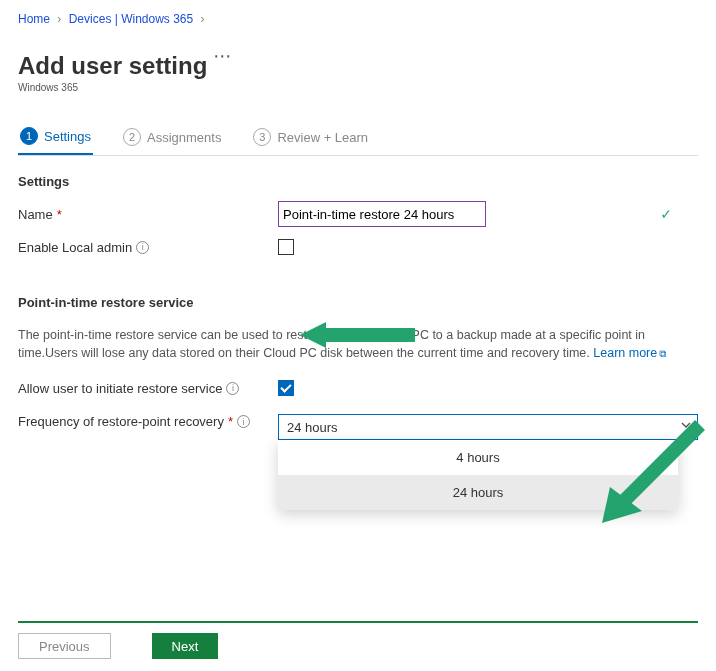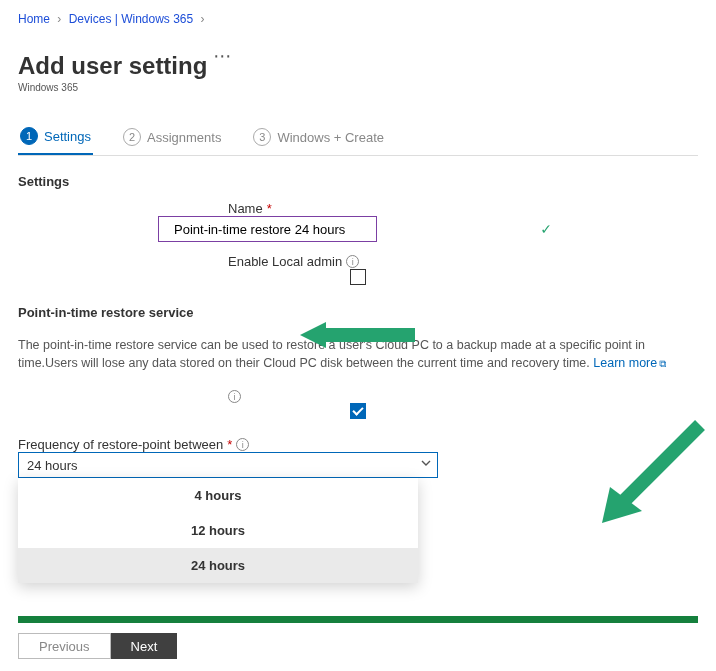--- a/index.html
+++ b/index.html
@@ -11,49 +11,49 @@
 .page-subtitle { font-size: 10px; color: #555; margin-top: 2px; }
 .ellipsis { font-size: 18px; color: #555; margin-left: 6px; vertical-align: middle; }
 
 .tabs { display: flex; gap: 28px; border-bottom: 1px solid #ddd; margin-top: 24px; }
 .tab { display: flex; align-items: center; gap: 6px; padding: 10px 2px 8px; color: #888; cursor: pointer; font-size: 13px; }
 .tab .circle { width: 18px; height: 18px; border-radius: 50%; border: 1px solid #aaa; display: inline-flex; align-items: center; justify-content: center; font-size: 11px; color: #888; }
 .tab.active { color: #0067b8; border-bottom: 2px solid #0067b8; font-weight: 500; }
 .tab.active .circle { background: #0067b8; border-color: #0067b8; color: #fff; }
 
 .section-title { font-weight: 600; margin-top: 18px; font-size: 13px; }
-.form-row { display: flex; align-items: center; margin-top: 12px; flex-direction: column; }
+.form-row { display: flex; align-items: center; margin-top: 12px; }
 .form-label { width: 260px; font-size: 13px; display: flex; align-items: center; gap: 4px; }
 .form-label .req { color: #c50000; }
 .info-icon { width: 13px; height: 13px; border: 1px solid #888; border-radius: 50%; display: inline-flex; align-items: center; justify-content: center; font-size: 9px; color: #888; }
-.text-input { flex: 0 0 400px; height: 26px; border: 1px solid #7b3fa3; padding: 0 26px 0 15px; font-size: 13px; position: relative; }
+.text-input { flex: 0 0 400px; height: 26px; border: 1px solid #7b3fa3; padding: 0 26px 0 4px; font-size: 13px; position: relative; }
 .input-wrap { position: relative; width: 400px; }
 .input-wrap .check-icon { position: absolute; right: 6px; top: 5px; color: #25a36f; font-size: 14px; }
 
 .checkbox { width: 16px; height: 16px; border: 1.5px solid #333; display: inline-flex; align-items: center; justify-content: center; cursor: pointer; }
 .checkbox.checked { background: #0067b8; border-color: #0067b8; }
 .checkbox.checked::after { content: ""; width: 4px; height: 8px; border: solid #fff; border-width: 0 2px 2px 0; transform: rotate(45deg); margin-top: -2px; }
 
 .desc { font-size: 12.5px; color: #555; margin-top: 16px; line-height: 1.45; max-width: 660px; }
 .desc a { color: #0067b8; text-decoration: none; }
 .ext-icon { font-size: 10px; margin-left: 2px; }
 
 .select-wrap { width: 420px; position: relative; text-align: center; }
 .select-display { height: 26px; border: 1px solid #0067b8; padding: 0 24px 0 8px; font-size: 13px; display: flex; align-items: center; cursor: pointer; }
 .select-display .chev { position: absolute; right: 6px; top: 5px; }
 .dropdown { position: absolute; top: 26px; left: 0; width: 400px; background: #fff; box-shadow: 0 4px 14px rgba(0,0,0,0.18); z-index: 10; }
-.dropdown .opt { padding: 10px 11px; font-size: 13px; cursor: pointer; font-weight: bold; }
+.dropdown .opt { padding: 10px 11px; font-size: 13px; cursor: pointer; }
 .dropdown .opt.selected { background: #eaeaea; }
 
 .arrow { position: absolute; z-index: 20; pointer-events: none; }
 
-.footer { position: absolute; bottom: 12px; left: 18px; right: 18px; border-top: 7px solid #15803d; padding-top: 10px; display: flex; }
+.footer { position: absolute; bottom: 12px; left: 18px; right: 18px; border-top: 2px solid #15803d; padding-top: 10px; display: flex; gap: 10px; }
 .btn { height: 26px; padding: 0 20px; font-size: 13px; border: none; cursor: pointer; }
 .btn.secondary { background: #fff; border: 1px solid #bbb; color: #888; }
-.btn.primary { background: #404040; color: #fff; }
+.btn.primary { background: #15803d; color: #fff; margin-left: 31px; }
 </style>
 </head>
 <body>
 
 <div class="breadcrumb">
   <a href="#">Home</a>
   <span class="sep">›</span>
   <a href="#">Devices | Windows 365</a>
   <span class="sep">›</span>
 </div>
@@ -68,21 +68,21 @@
   <div class="tab active">
     <span class="circle">1</span>
     <span>Settings</span>
   </div>
   <div class="tab">
     <span class="circle">2</span>
     <span>Assignments</span>
   </div>
   <div class="tab">
     <span class="circle">3</span>
-    <span>Windows + Create</span>
+    <span>Review + Learn</span>
   </div>
 </div>
 
 <div class="section-title">Settings</div>
 
 <div class="form-row">
   <div class="form-label">
     <span>Name</span>
       <span class="req">*</span>
   </div>
@@ -93,51 +93,51 @@
 </div>
 
 <div class="form-row">
   <div class="form-label">
     <span>Enable Local admin</span>
     <span class="info-icon">i</span>
   </div>
   <span class="checkbox"></span>
 </div>
 
-<div class="section-title" style="margin-top:20px">Point-in-time restore service</div>
+<div class="section-title" style="margin-top:40px">Point-in-time restore service</div>
 <div class="desc">
   <span>The point-in-time restore service can be used to restore a user's Cloud PC to a backup made at a specific point in time.Users will lose any data stored on their Cloud PC disk between the current time and recovery time.</span>
   <a href="#"><span>Learn more</span><span class="ext-icon">⧉</span></a>
 </div>
 
 <div class="form-row" style="margin-top:18px">
   <div class="form-label">
+    <span>Allow user to initiate restore service</span>
     <span class="info-icon">i</span>
   </div>
   <span class="checkbox checked"></span>
 </div>
 
 <div class="form-row" style="margin-top:18px;align-items:flex-start">
   <div class="form-label">
-    <span>Frequency of restore-point between</span>
+    <span>Frequency of restore-point recovery</span>
       <span class="req">*</span>
     <span class="info-icon">i</span>
   </div>
   <div class="select-wrap">
     <div class="select-display">
       <span>24 hours</span>
       <span class="chev">
         <svg width="12" height="12" viewBox="0 0 12 12">
             <path d="M2 4 L6 8 L10 4" stroke="#555" stroke-width="1.4" fill="none"></path>
           </svg>
       </span>
     </div>
     <div class="dropdown">
       <div class="opt">4 hours</div>
-      <div class="opt">12 hours</div>
       <div class="opt selected">24 hours</div>
     </div>
   </div>
 </div>
 
 <svg class="arrow" style="left:300px;top:320px" width="120" height="30">
   <line x1="115" y1="15" x2="18" y2="15" stroke="#25a36f" stroke-width="14"></line>
   <polygon points="0,15 26,2 26,28" fill="#25a36f"></polygon>
 </svg>
 <svg class="arrow" style="left:590px;top:415px" width="120" height="120">

